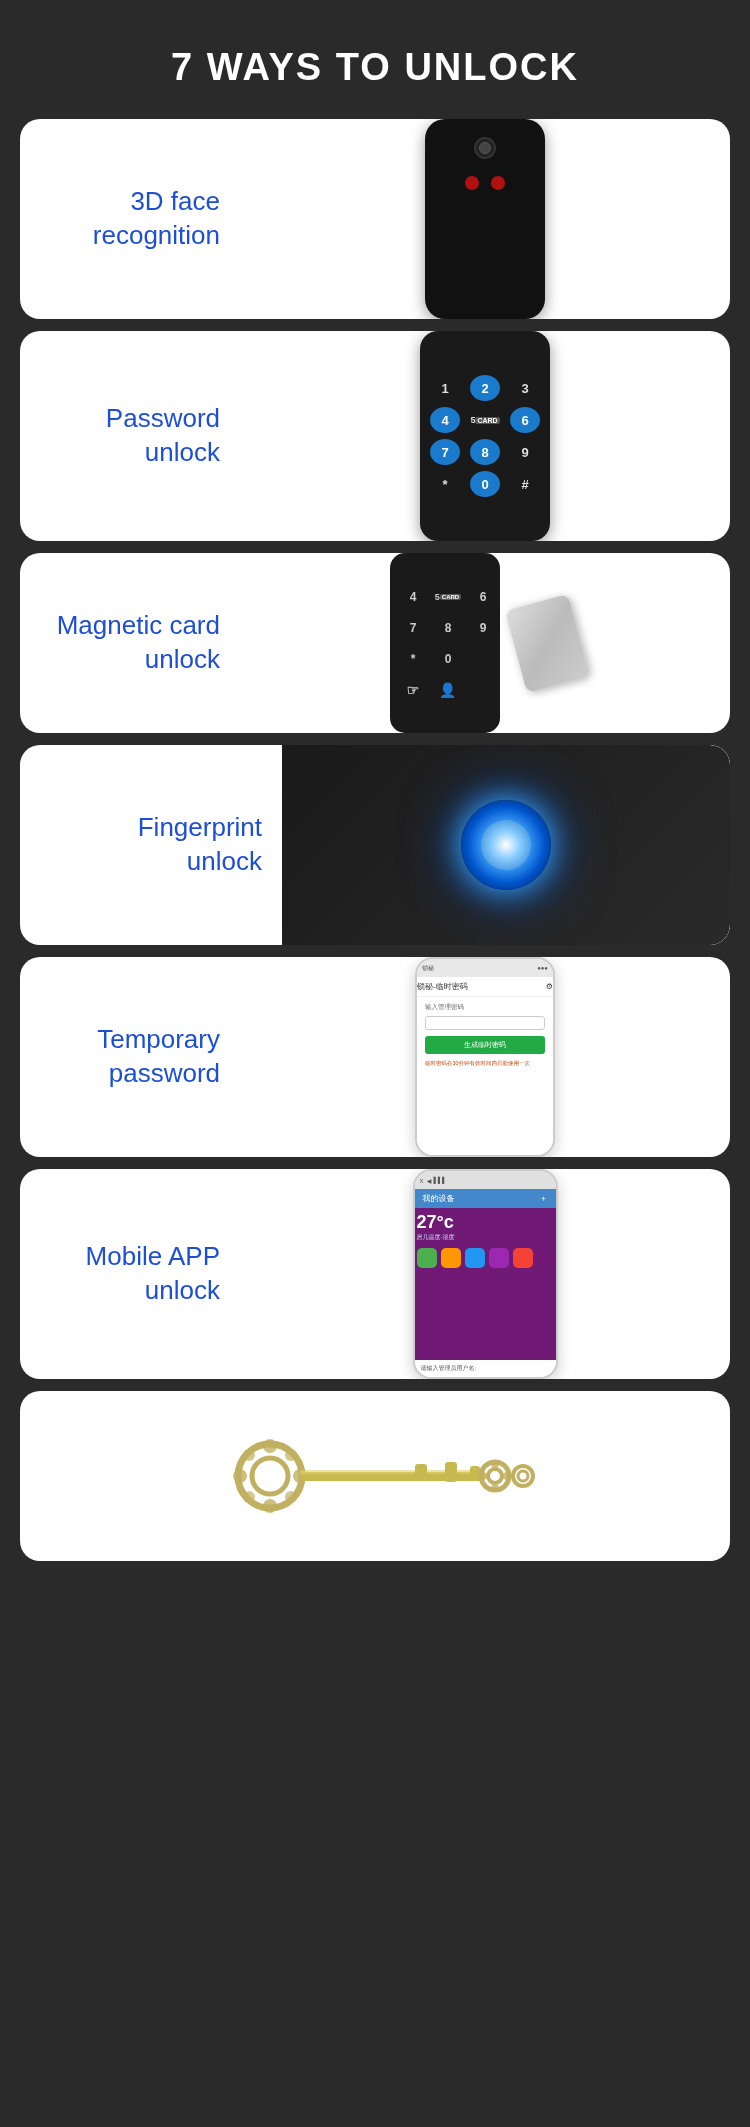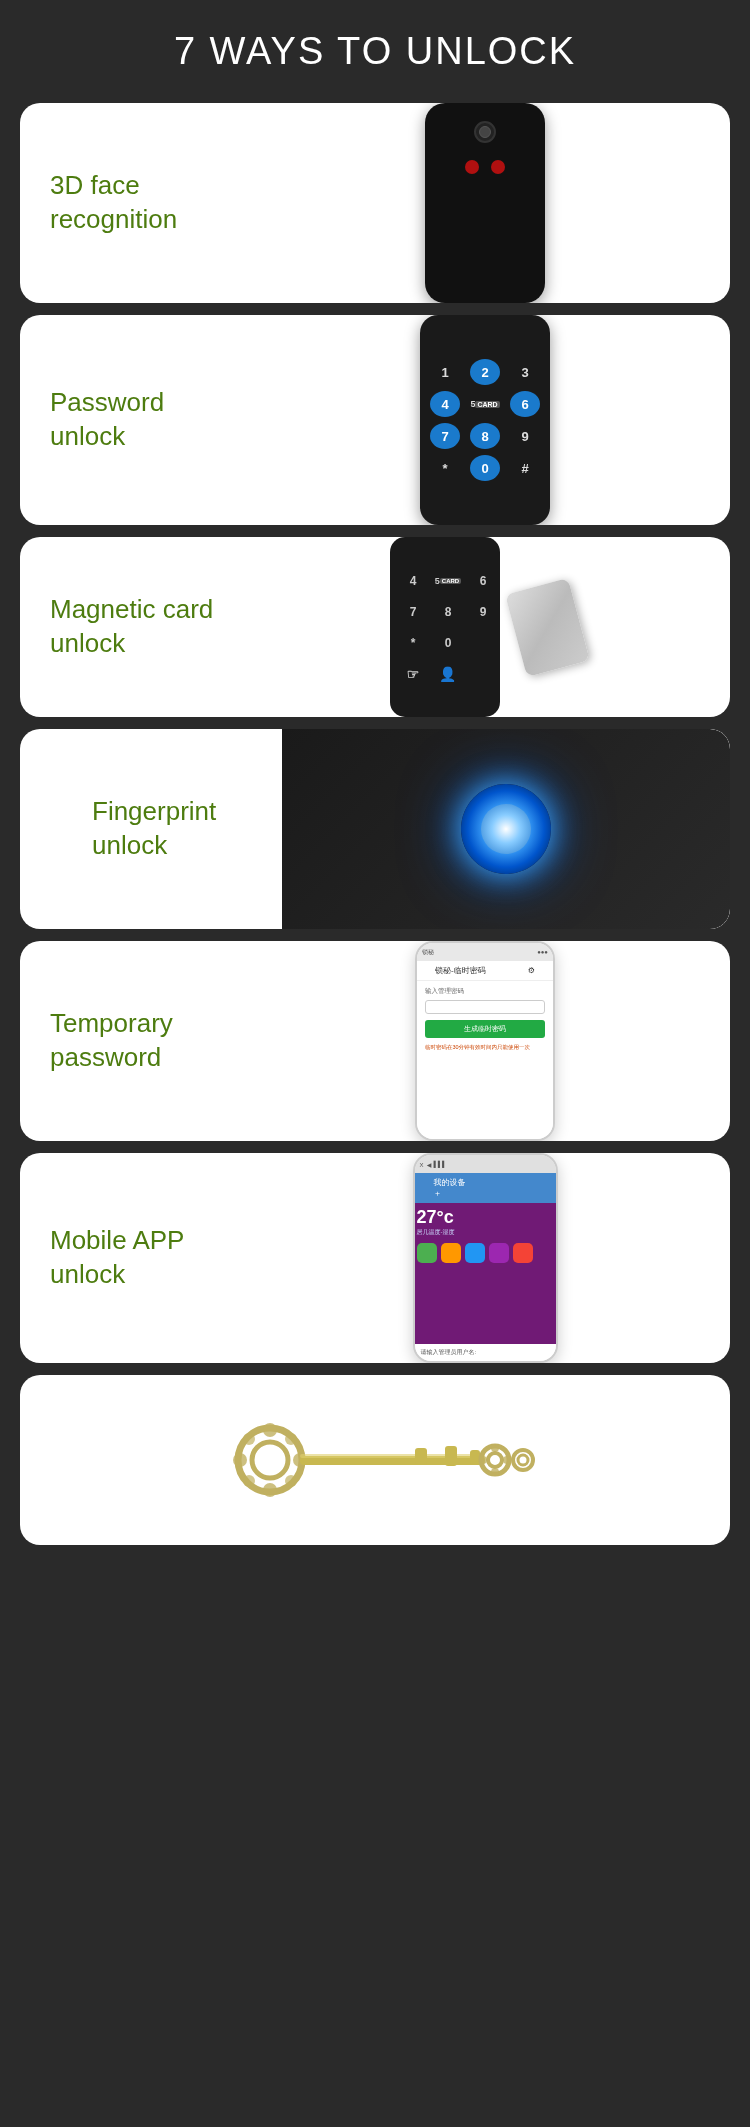--- a/index.html
+++ b/index.html
@@ -10,46 +10,47 @@
       min-height: 2127px;
       display: flex;
       flex-direction: column;
       align-items: center;
       padding: 30px 20px 40px;
     }
 
     .page-title {
       color: #ffffff;
       font-size: 38px;
-      font-weight: 400;
+      font-weight: 700;
       letter-spacing: 2px;
       text-align: center;
       margin-bottom: 30px;
-      margin-top: 0;
+      margin-top: 16px;
     }
 
     .card {
       background: #ffffff;
       border-radius: 20px;
       width: 710px;
       margin-bottom: 12px;
       display: flex;
       flex-direction: row;
       align-items: center;
       overflow: hidden;
       min-height: 170px;
     }
 
     .card-text {
       flex: 0 0 220px;
       padding: 20px 20px 20px 30px;
       font-size: 26px;
-      color: #4d7c0f;
+      color: #1d4ed8;
       font-weight: 400;
       line-height: 1.3;
+      text-align: right;
     }
 
     .card-visual {
       flex: 1;
       display: flex;
       align-items: center;
       justify-content: center;
       min-height: 170px;
       position: relative;
       overflow: hidden;
@@ -203,21 +204,21 @@
       background: #e8e8e8;
       display: flex;
       align-items: center;
       padding: 0 5px;
       font-size: 6px;
       color: #555;
       justify-content: space-between;
     }
     .app-titlebar {
       background: #fff;
-      padding: 4px 18px;
+      padding: 4px 0;
       font-size: 8px;
       color: #333;
       border-bottom: 1px solid #eee;
       display: flex;
       justify-content: space-between;
       align-items: center;
     }
     .app-content {
       padding: 6px 8px;
       flex: 1;
@@ -267,24 +268,23 @@
       display: flex;
       align-items: center;
       padding: 0 5px;
       font-size: 6px;
       color: #555;
     }
     .app2-titlebar {
       background: #4488cc;
       color: white;
       font-size: 8px;
-      padding: 4px 19px;
+      padding: 4px 8px;
       display: flex;
       justify-content: space-between;
-      flex-direction: column;
     }
     .app2-content {
       flex: 1;
       background: #701a75;
       padding: 4px 2px;
     }
     .app2-temp {
       font-size: 18px;
       color: #fff;
       font-weight: bold;

